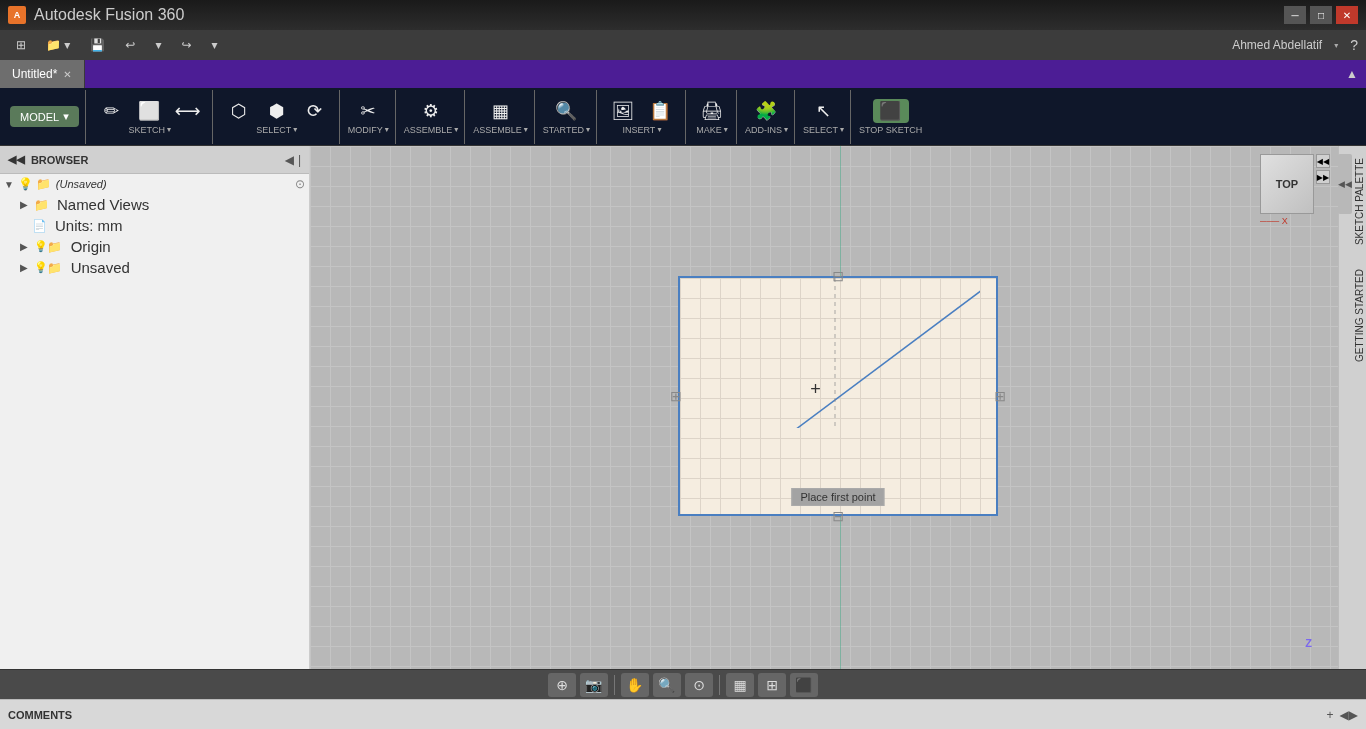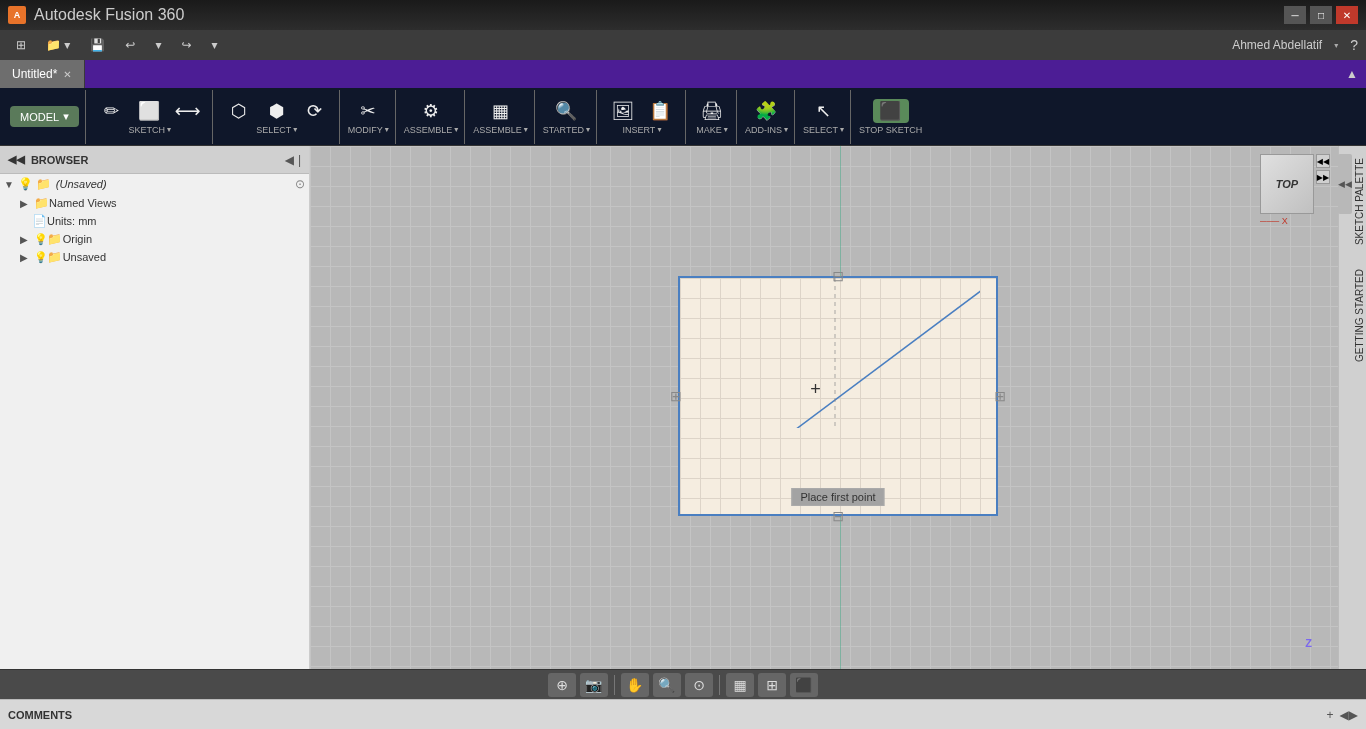--- a/index.html
+++ b/index.html
@@ -84,21 +84,21 @@
     #browser-header {
       height: 28px; background: #d0d0d0; display: flex; align-items: center;
       padding: 0 8px; justify-content: space-between; border-bottom: 1px solid #bbb;
     }
     #browser-header .browser-title { font-size: 11px; font-weight: bold; color: #333; display: flex; align-items: center; gap: 6px; }
     #browser-header .browser-controls { display: flex; gap: 4px; }
     .browser-ctrl { font-size: 12px; color: #555; cursor: pointer; }
 
     .tree-item { display: flex; align-items: center; padding: 2px 4px; cursor: pointer; }
     .tree-item .arrow { width: 14px; font-size: 10px; color: #555; }
-    .tree-item .item-label { font-size: 11px; color: #333; margin-left: 0; }
+    .tree-item .item-label { font-size: 15px; color: #333; margin-left: 8px; }
     .tree-root { padding: 2px 8px; display: flex; align-items: center; gap: 4px; }
     .unsaved-label { font-size: 11px; color: #333; font-style: italic; }
 
     
     #viewport {
       flex: 1; background: #b8b8b8; position: relative; overflow: hidden;
       background-image: 
         linear-gradient(to right, #c4c4c4 1px, transparent 1px),
         linear-gradient(to bottom, #c4c4c4 1px, transparent 1px);
       background-size: 20px 20px;
@@ -156,21 +156,20 @@
     
     #viewcube {
       position: absolute; top: 8px; right: 36px;
       width: 70px; height: 70px;
     }
     .cube-face {
       width: 60px; height: 60px; background: linear-gradient(135deg, #e0e0e0, #c0c0c0);
       border: 1px solid #999; display: flex; align-items: center; justify-content: center;
       font-size: 11px; color: #333; font-weight: bold; cursor: pointer;
       position: relative;
-      font-style: italic;
     }
     .cube-nav-btn { width: 14px; height: 14px; background: #d0d0d0; border: 1px solid #999; cursor: pointer; display: flex; align-items: center; justify-content: center; font-size: 8px; }
 
     
     .axis-z { position: absolute; bottom: 20px; right: 54px; color: #7b68ee; font-size: 11px; font-weight: bold; }
 
     
     #bottom-toolbar {
       width: 100%; height: 30px; background: #4a4a4a;
       display: flex; align-items: center; justify-content: center;

